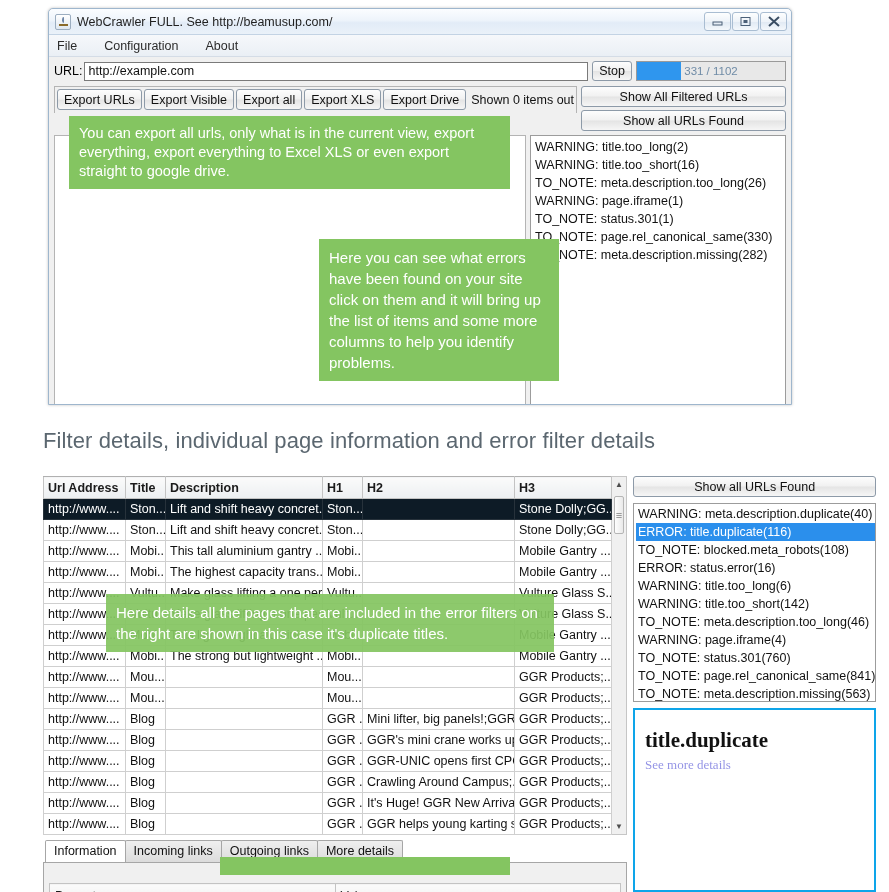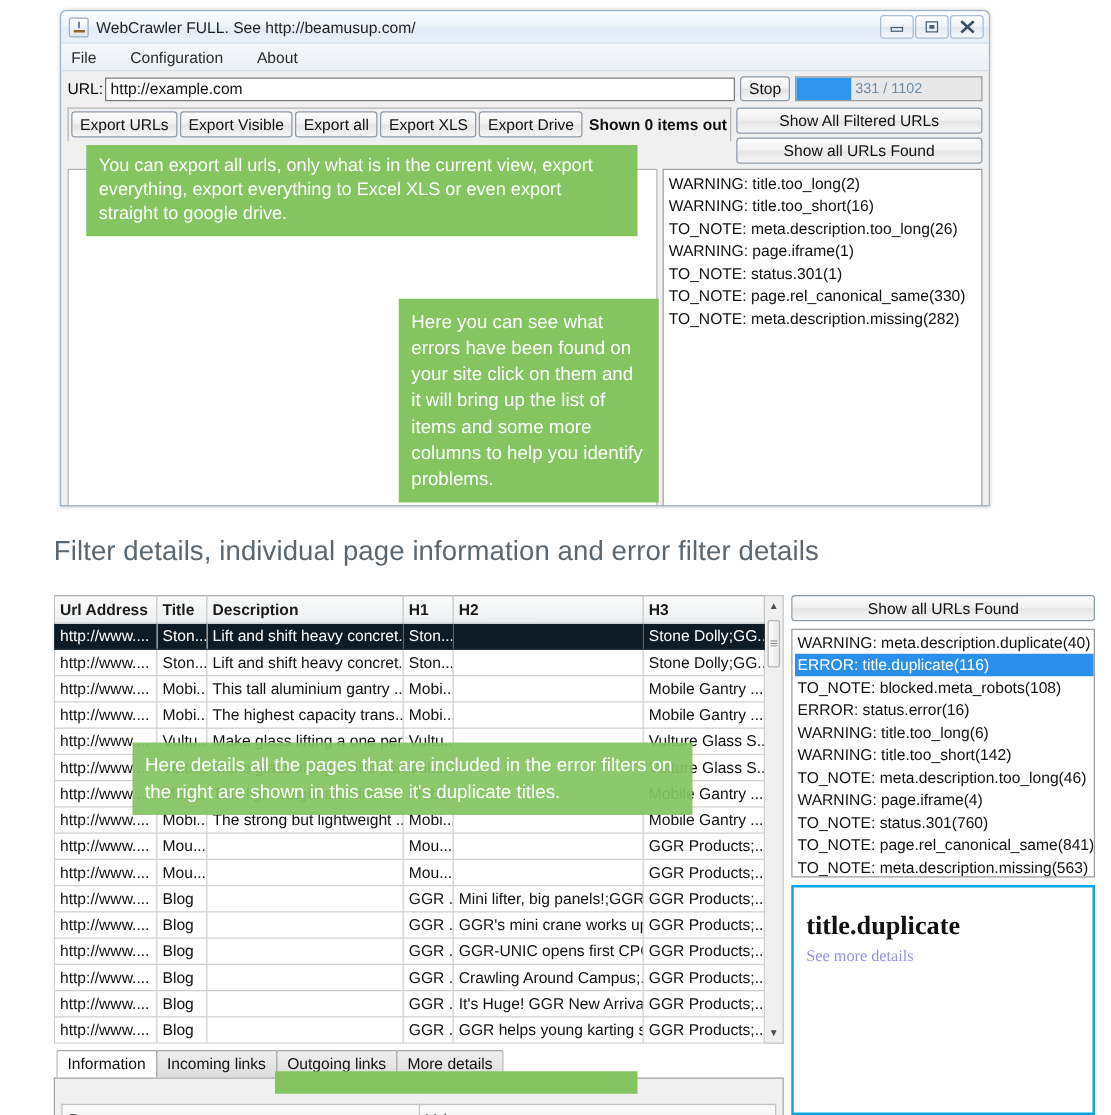--- a/index.html
+++ b/index.html
@@ -89,21 +89,21 @@
     position:absolute; inset:0; display:flex; align-items:center; justify-content:center;
     font-size:11.5px; color:#6f8ba6;
   }
 
   .toolrow { display:flex; align-items:flex-start; gap:0; }
   .toolleft {
     flex: 0 0 472px; display:flex; align-items:center; gap:2px;
     border:1px solid #b4b4b4; border-bottom:none; padding:2px 2px 3px 2px;
     background:#f0f0f0;
   }
-  .shown { font-size:12.5px; color:#111; padding-left:3px; white-space:nowrap;font-weight:bold; }
+  .shown { font-size:12.5px; color:#111; padding-left:3px; white-space:nowrap; }
   .toolright { flex:1 1 auto; padding-left:4px; display:flex; flex-direction:column; gap:3px; }
   .widebtn { width:100%; }
 
   .contentrow { display:flex; gap:4px; margin-top:4px; }
   .leftpane {
     flex: 0 0 472px; background:#fff;
     border:1px solid #b4b4b4; height:283px; position:relative;
   }
   .rightpane {
     flex:1 1 auto; background:#fff; border:1px solid #9c9c9c;
@@ -275,21 +275,21 @@
           <div class="errline">WARNING: page.iframe(1)</div>
           <div class="errline">TO_NOTE: status.301(1)</div>
           <div class="errline">TO_NOTE: page.rel_canonical_same(330)</div>
           <div class="errline">TO_NOTE: meta.description.missing(282)</div>
         </div>
       </div>
     </div>
 
     <div class="callout" style="left:20px; top:107px; width:441px;">You can export all urls, only what is in the current view, export everything, export everything to Excel XLS or even export straight to google drive.</div>
 
-    <div class="callout" style="left:270px; top:230px; width:208px; font-size:15px; line-height:21px;">Here you can see what errors have been found on your site click on them and it will bring up the list of items and some more columns to help you identify problems.</div>
+    <div class="callout" style="left:270px; top:230px; width:240px; font-size:15px; line-height:21px;">Here you can see what errors have been found on your site click on them and it will bring up the list of items and some more columns to help you identify problems.</div>
   </div>
 
   <div class="heading">Filter details, individual page information and error filter details</div>
 
   <div class="lower">
     <div class="lowerflex">
 
       <div class="lowerleft">
         <div class="gridwrap">
           <div class="gridscroll">

